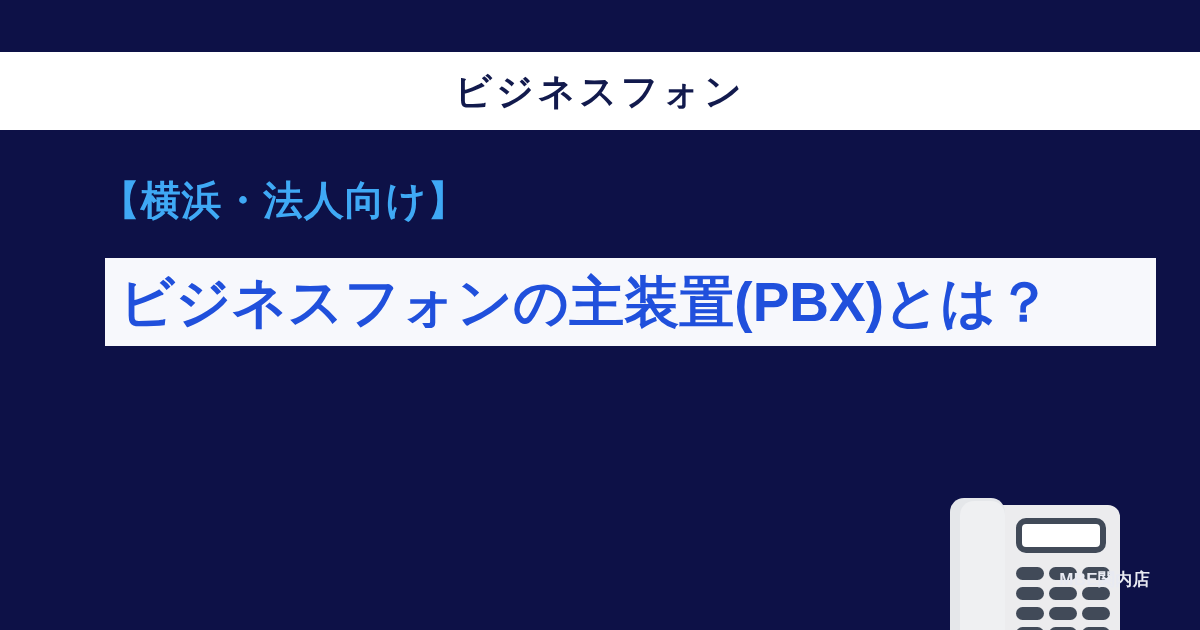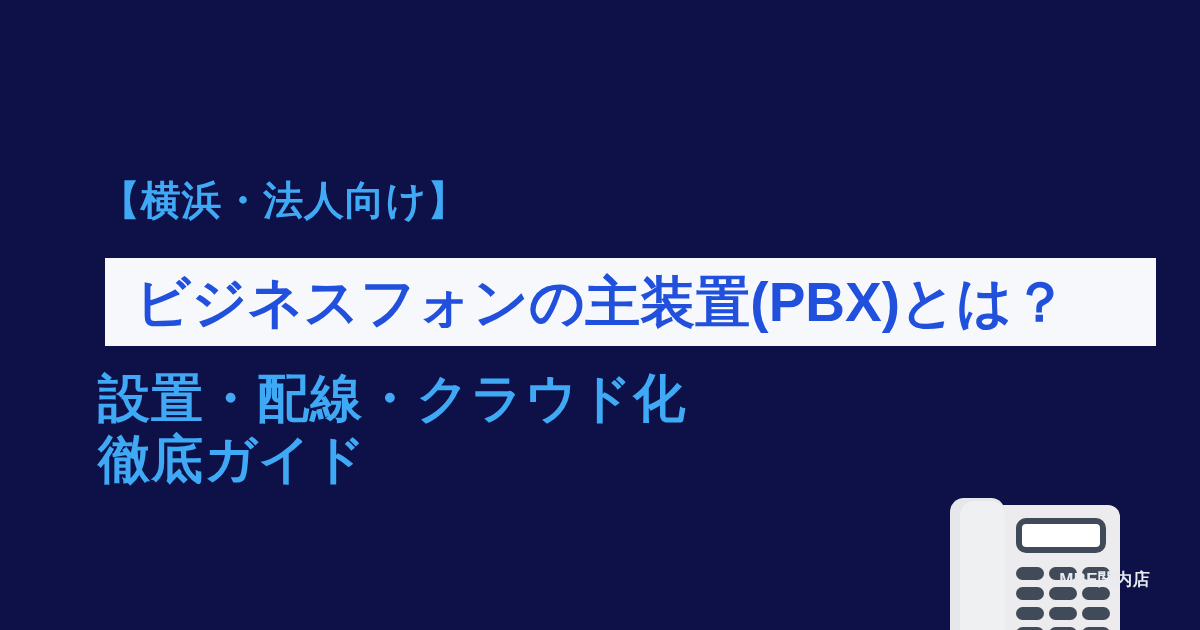--- a/index.html
+++ b/index.html
@@ -84,21 +84,21 @@
     align-items: center;
   }
 
   #title-text {
     font-size: 55px;
     font-weight: 700;
     color: #2050dc;
     letter-spacing: 0.0em;
     line-height: 1;
     white-space: nowrap;
-    padding-left: 30px;
+    padding-left: 14px;
   }
 
   #subtitle {
     position: absolute;
     left: 98px;
     top: 238px;
     font-size: 52px;
     font-weight: 700;
     color: #3fa9f5;
     letter-spacing: 0.02em;
@@ -186,31 +186,32 @@
     white-space: nowrap;
   }
 </style>
 </head>
 <body>
 
 <div id="card">
 
   <div id="top-navy-strip"></div>
 
+  <div id="category-band">
+    <div id="category-label">ビジネスフォン</div>
+  </div>
 
   <div id="main">
 
     <div id="eyebrow">【横浜・法人向け】</div>
 
     <div id="title-highlight">
       <div id="title-text">ビジネスフォンの主装置(PBX)とは？</div>
     </div>
 
-    <div id="subtitle">設置・配線・クラウド化
-徹底ガイド</div>
 
     <div id="phone-illustration">
       <div class="phone-body"></div>
       <div class="phone-handset">
         <div class="phone-handset-inner"></div>
       </div>
       <div class="phone-display"></div>
       <div class="phone-keypad">
         <div class="phone-key"></div>
         <div class="phone-key"></div>

